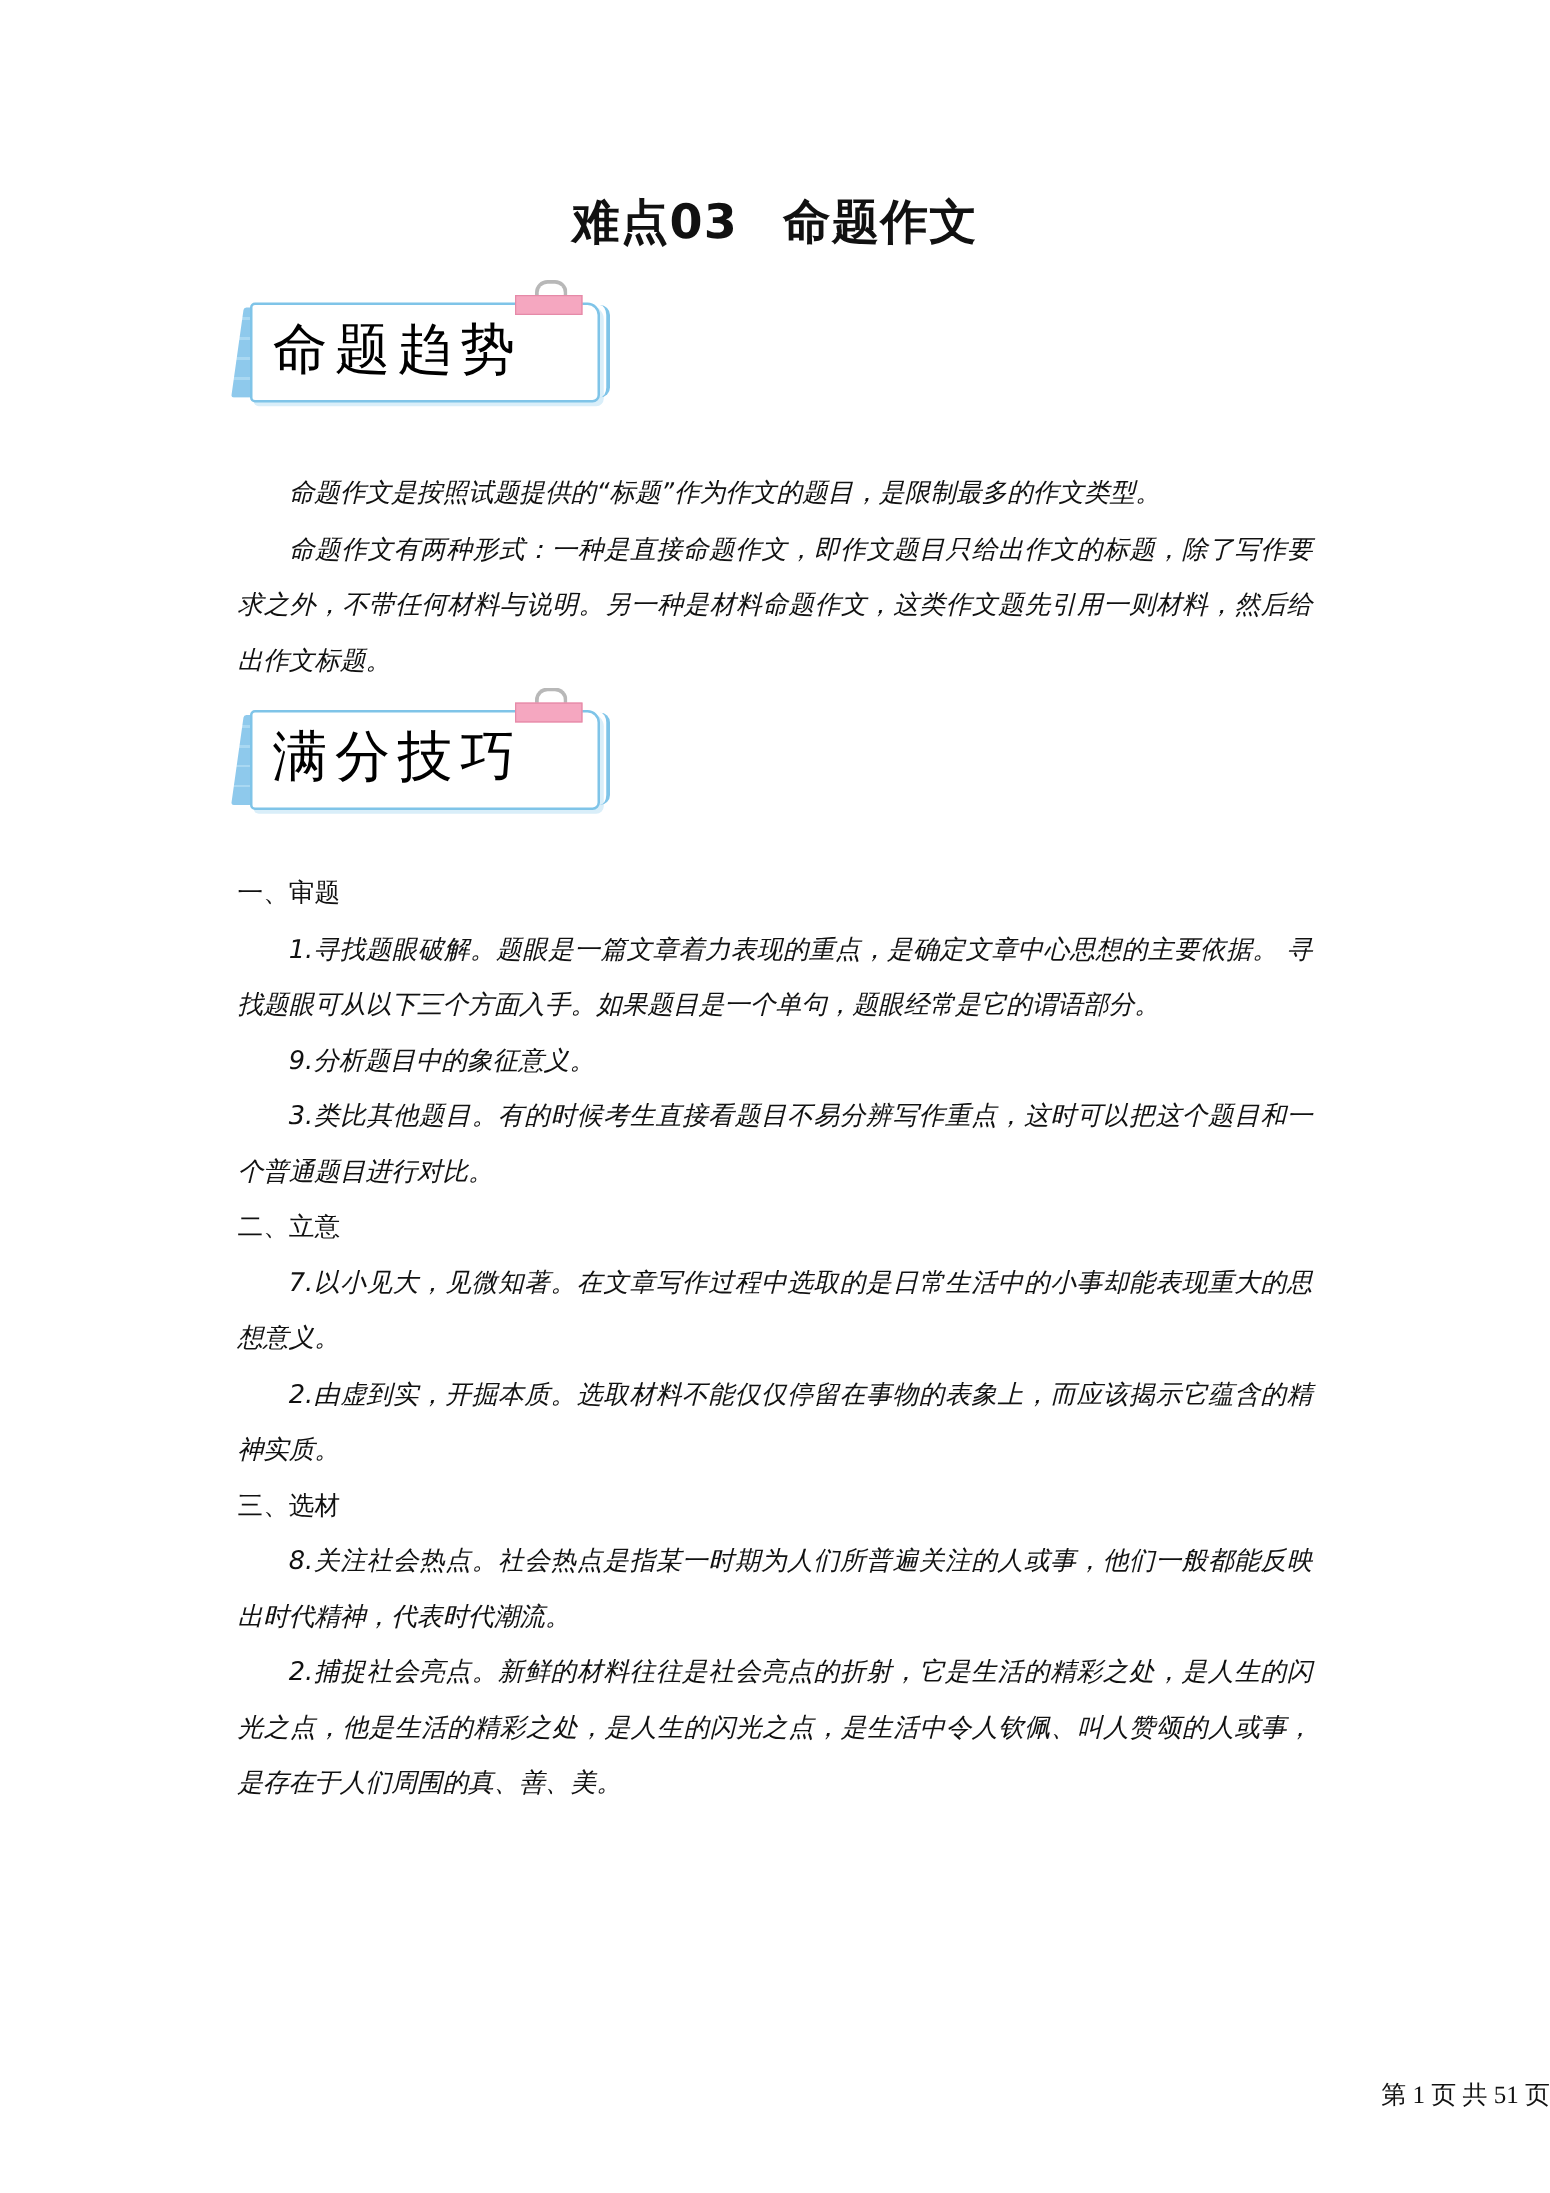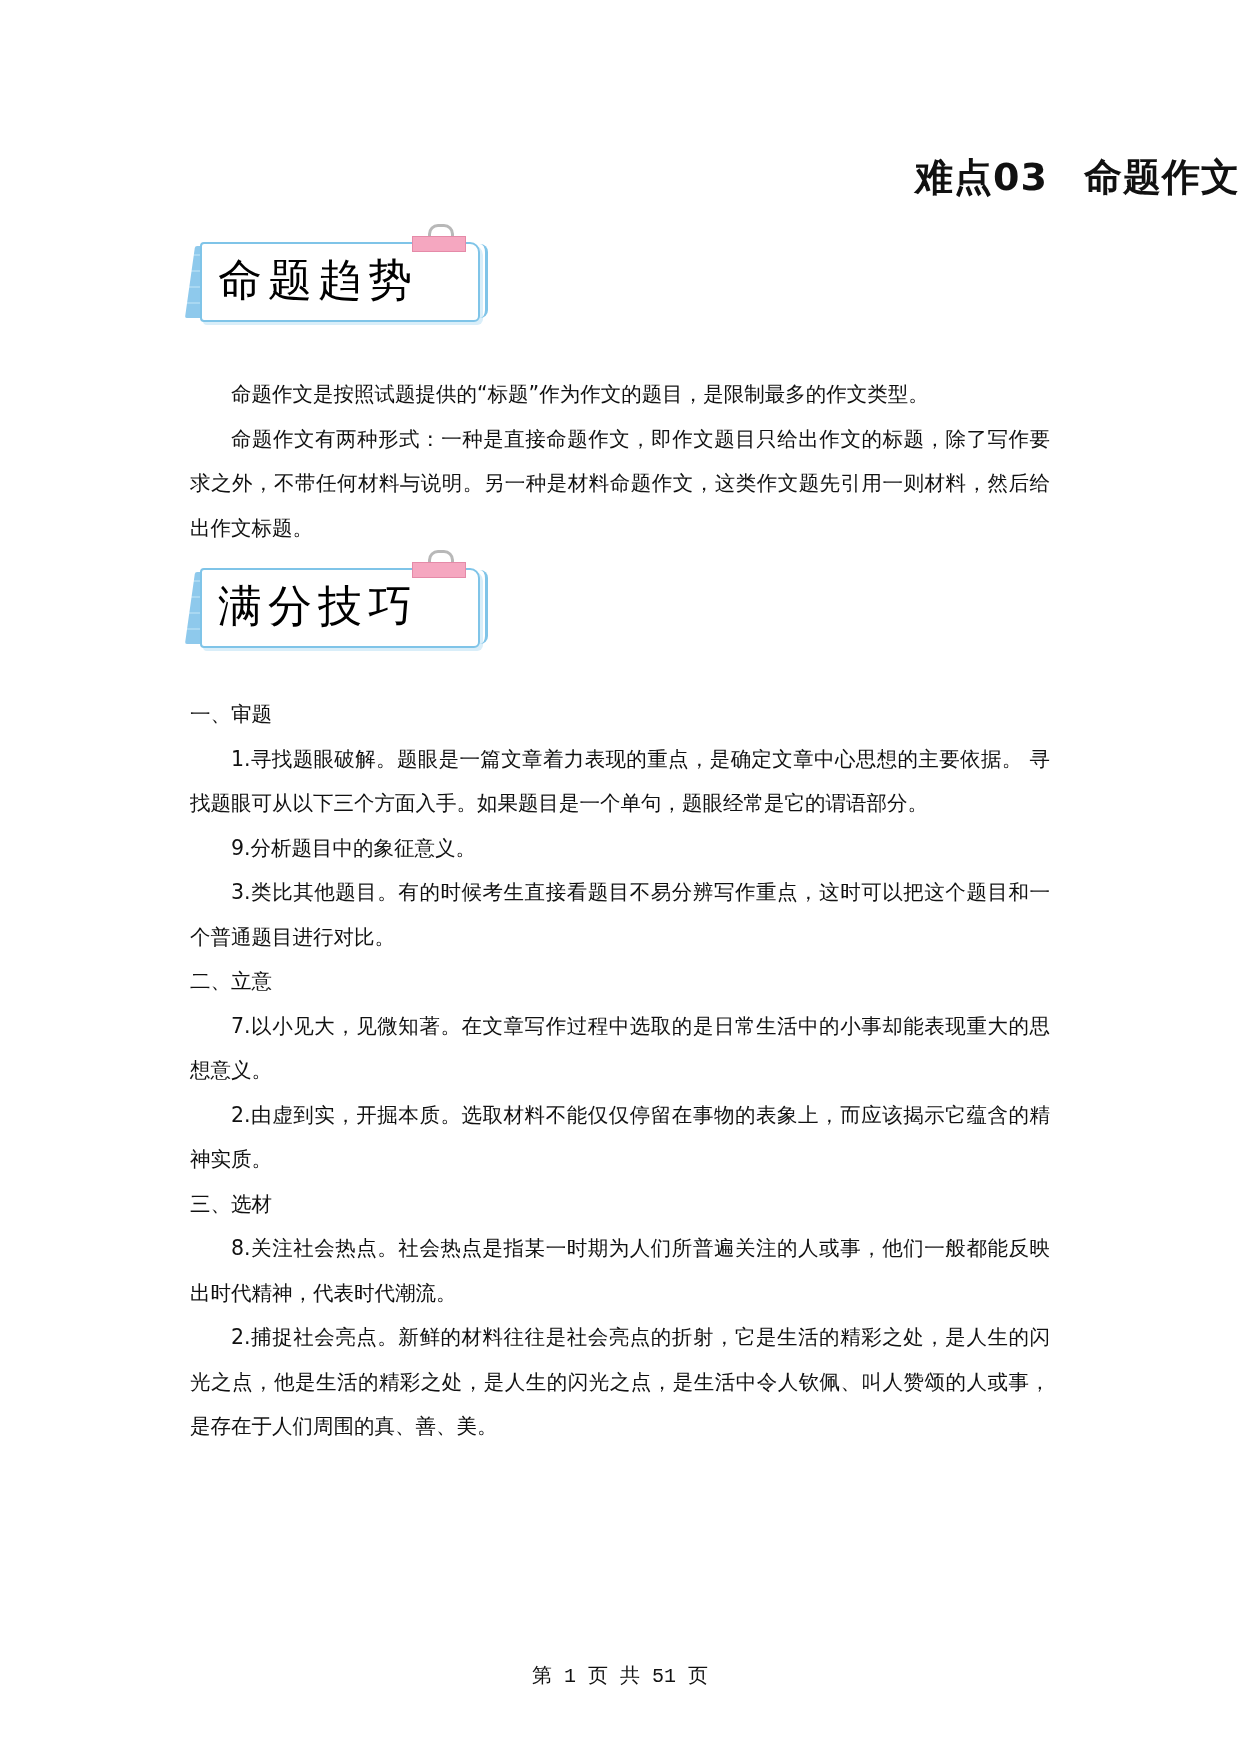--- a/index.html
+++ b/index.html
@@ -1,18 +1,18 @@
 <!DOCTYPE html>
 <html><head>
   <meta charset="utf-8">
   <style>
     html, body { margin: 0; padding: 0; background: #ffffff; }
     body { width: 1240px; height: 1754px; position: relative; overflow: hidden;
            font-family: "DejaVu Sans", "Liberation Sans", sans-serif; color: #111; }
-    .title { position: absolute; top: 152px; left: 0; width: 1240px; text-align: right;
+    .title { position: absolute; top: 152px; left: 0; width: 1240px; text-align: center;
              font-size: 38px; font-weight: bold; letter-spacing: 1px; color: #111; }
     .title .gap { display: inline-block; width: 36px; }
 
     .banner { position: absolute; left: 190px; width: 300px; height: 100px; }
     .banner .tape { position: absolute; left: 0; top: 18px; width: 24px; height: 72px;
                     background: repeating-linear-gradient(180deg, #8ec9ec 0 8px, #a9d8f2 8px 10px, #8ec9ec 10px 16px);
                     transform: skewX(-8deg); border-radius: 2px; }
     .banner .paper { position: absolute; left: 10px; top: 14px; width: 276px; height: 76px;
                      background: #fff; border: 2px solid #7fc4e8; border-radius: 4px 10px 6px 4px;
                      box-shadow: 3px 3px 0 #d9eef9; }
@@ -20,25 +20,25 @@
                     border-right: 3px solid #7fc4e8; border-radius: 0 8px 8px 0; }
     .banner .clip-band { position: absolute; left: 222px; top: 8px; width: 52px; height: 14px;
                          background: #f5a7c0; border: 1px solid #e58aa8; }
     .banner .clip-wire { position: absolute; left: 238px; top: -4px; width: 20px; height: 20px;
                          border: 3px solid #b8b8b8; border-bottom: none; border-radius: 10px 10px 0 0; }
     .banner .label { position: absolute; left: 28px; top: 20px; width: 250px; height: 64px;
                      font-family: "DejaVu Serif", "Liberation Serif", serif; font-weight: normal;
                      font-size: 44px; line-height: 64px; letter-spacing: 6px; color: #000; }
 
     .body-text { position: absolute; left: 190px; width: 860px; font-size: 20.5px; line-height: 44.5px; }
-    .para { text-indent: 2em; margin: 0; text-align: justify; }
+    .para { text-indent: 2em; margin: 0; text-align: justify; font-style: italic; }
     .heading { font-weight: normal; margin: 0; }
 
-    .footer { position: absolute; top: 1662px; left: 0; width: 1240px; text-align: center;
-              font-family: Liberation Mono, monospace; font-size: 20px; }
+    .footer { position: absolute; top: 1662px; left: 0; width: 1240px; text-align: right;
+              font-family: Liberation Serif, serif; font-size: 20px; }
   </style>
 </head>
 <body>
 
 <div class="title">
   <span>难点03</span><span class="gap"></span><span>命题作文</span>
 </div>
 
 <div class="banner" style="top:228px;">
   <div class="tape"></div>

